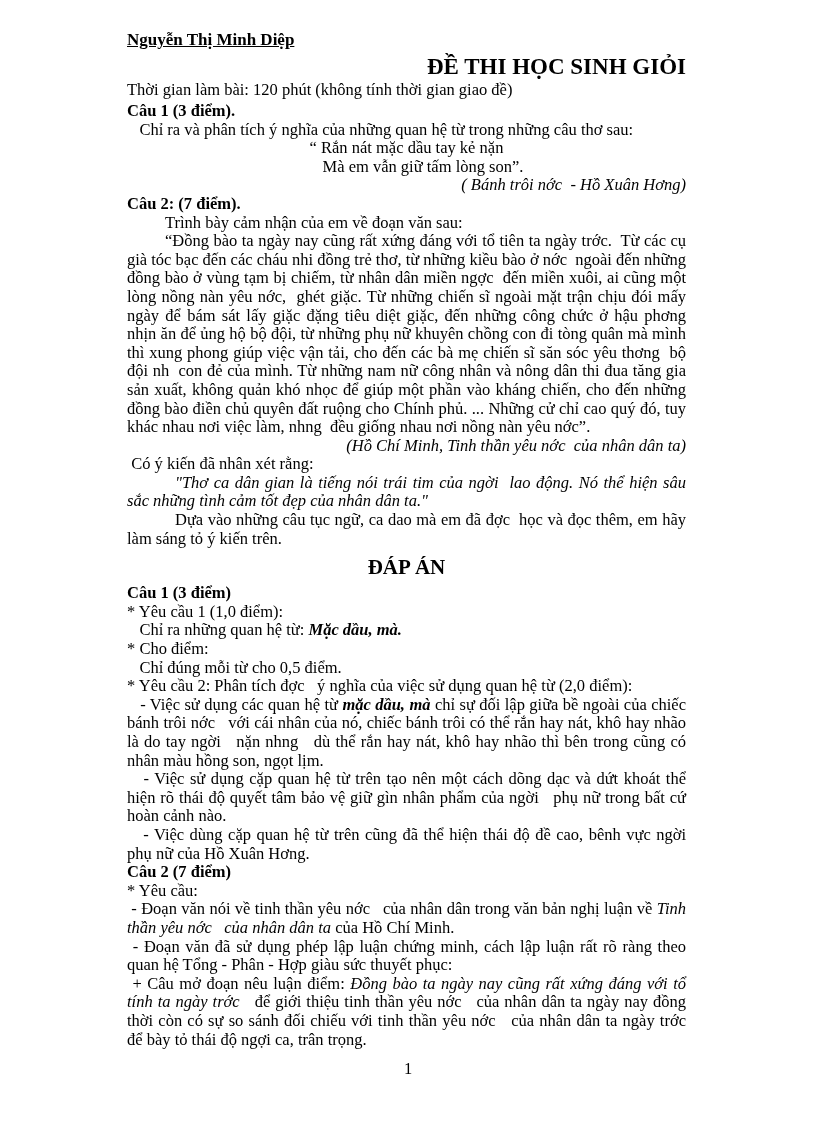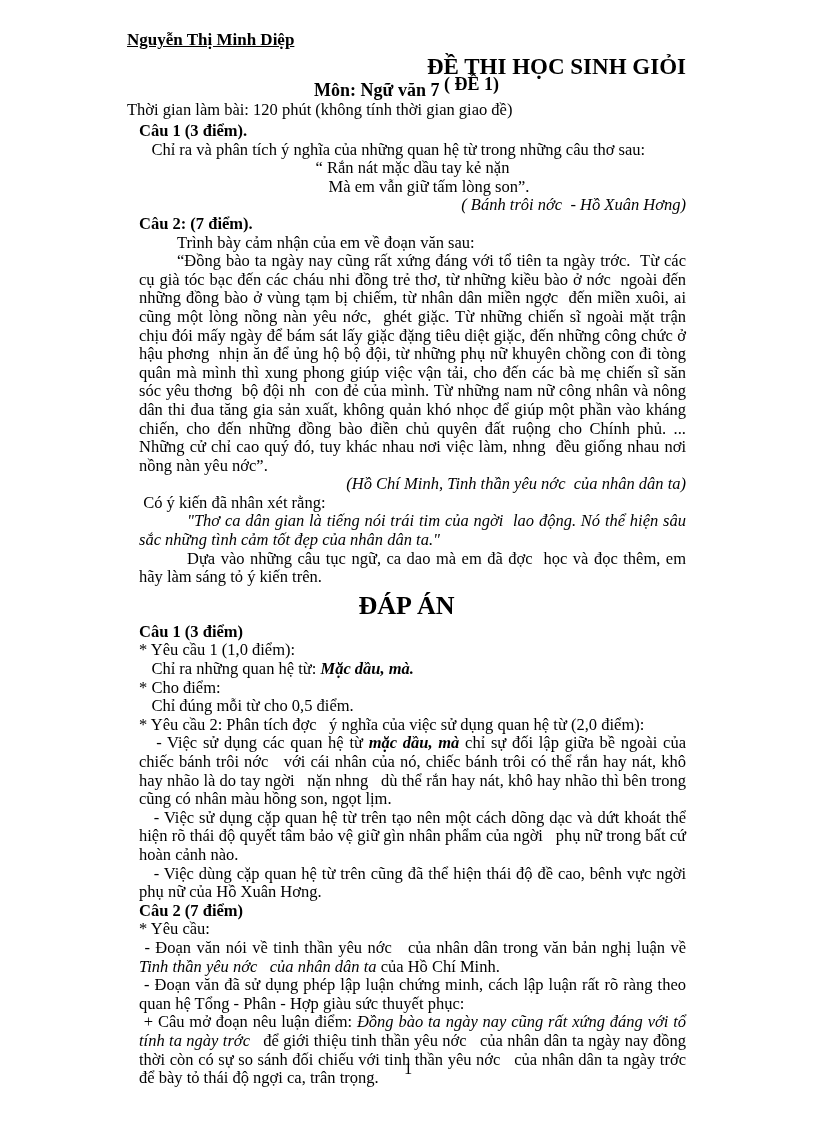--- a/index.html
+++ b/index.html
@@ -9,53 +9,51 @@
     background:#ffffff;color:#000;
     font-family:"Liberation Serif","DejaVu Serif",serif;
     overflow:hidden;
     margin:0 auto;
   }
   .content{padding:30px 60px 0 57px;}
   .para{
     font-size:16.5px;line-height:18.6px;
     white-space:pre-wrap;
     text-align:left;
-    margin-left:12px;
   }
   .justify{text-align:justify;}
   .center{text-align:center;}
   .right{text-align:right;}
   .indent{text-indent:38px;}
   .indent-lg{text-indent:48px;}
   .b{font-weight:bold;}
   .i{font-style:italic;text-align:right;}
   .u{text-decoration:underline;}
   .sup{position:relative;top:-6px;}
   .author{font-size:17px;line-height:20px;font-weight:bold;margin-bottom:4px;}
   .author .u{white-space:pre-wrap;}
   .doc-title{font-size:23px;line-height:26px;font-weight:bold;text-align:right;}
   .doc-subject{font-size:18px;line-height:20px;font-weight:bold;text-align:center;white-space:pre-wrap;}
   .doc-time{font-size:16.5px;line-height:20px;margin-bottom:2px;white-space:pre-wrap;}
-  .dapan{font-size:26px;line-height:24px;margin:7px 0 5px 0;}
+  .dapan{font-size:21px;line-height:24px;margin:7px 0 5px 0;}
   .pageno{
     position:absolute;left:0;right:0;bottom:44px;
     text-align:center;font-size:16.5px;
   }
 </style>
 </head>
 <body>
 
 <div class="page">
   <div class="content">
 
     <div class="author"><span class="u">Nguyễn Thị Minh Diệp</span></div>
 
     <div class="doc-title">ĐỀ THI HỌC SINH GIỎI</div>
 
-    <div class="doc-subject"><span>Môn: Ngữ văn 7 </span><span class="sup">( ĐỀ 1)</span></div>
 
     <div class="doc-time">Thời gian làm bài: 120 phút (không tính thời gian giao đề)</div>
 
     <div>
         <div class="para"><span class="b">Câu 1 (3 điểm).</span></div>
         <div class="para"><span>   Chỉ ra và phân tích ý nghĩa của những quan hệ từ trong những câu thơ sau:</span></div>
         <div class="para center"><span>“ Rắn nát mặc dầu tay kẻ nặn</span></div>
         <div class="para center"><span>        Mà em vẫn giữ tấm lòng son”.</span></div>
         <div class="para right"><span class="i">( Bánh trôi nớc  - Hồ Xuân Hơng)</span></div>
         <div class="para"><span class="b">Câu 2: (7 điểm).</span></div>

